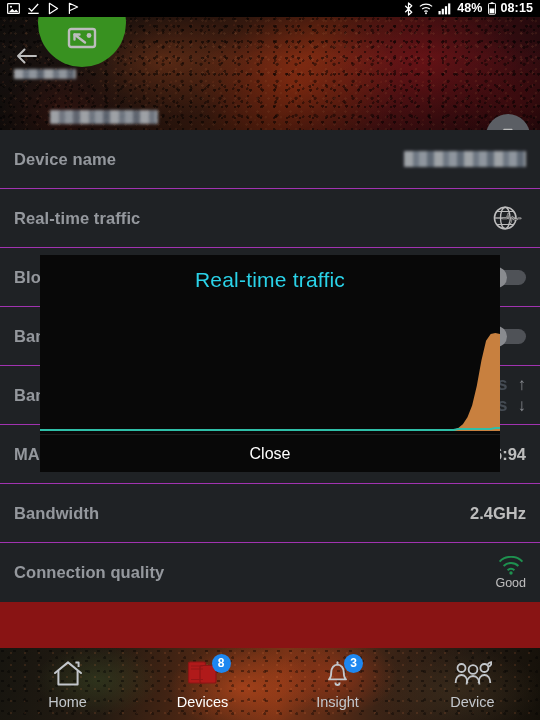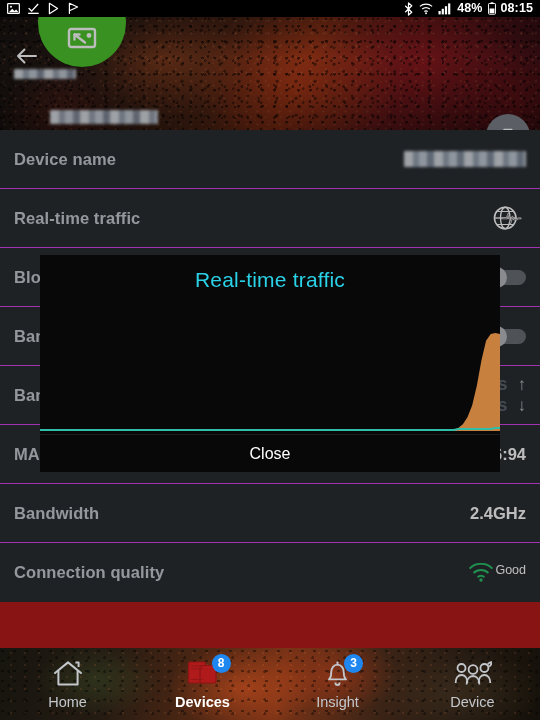--- a/index.html
+++ b/index.html
@@ -161,21 +161,21 @@
       repeating-linear-gradient(90deg,
         rgba(235,238,242,0.9) 0 10px,
         rgba(120,126,134,0.7) 10px 16px,
         rgba(225,229,235,0.85) 16px 26px,
         rgba(110,116,124,0.65) 26px 33px);
     filter: blur(1.4px);
   }
 
   .cq-right {
     margin-left: auto;
-    display: flex; flex-direction: row; align-items: flex-start;
+    display: flex; flex-direction: column; align-items: center;
     gap: 1px;
   }
   .cq-text { color: #ffffff; font-size: 12.5px; }
 
   
   .scrim {
     position: absolute; inset: 17px 0 0 0;
     background: rgba(0,0,0,0.26);
     z-index: 30;
   }
@@ -247,21 +247,21 @@
   .nav-item {
     position: relative;
     flex: 1;
     display: flex; flex-direction: column;
     align-items: center; justify-content: center;
     gap: 5px;
     z-index: 2;
   }
   .nav-icon { position: relative; height: 30px; display: flex; align-items: center; justify-content: center; }
   .nav-label { font-size: 14.5px; color: #c3c7cc; }
-  .nav-item.active .nav-label { color: #ffffff; font-weight: bold; }
+  .nav-item.active .nav-label { color: #ffffff; font-weight: normal; }
   .nav-badge {
     position: absolute; top: -5px; right: -12px;
     min-width: 19px; height: 19px; border-radius: 50%;
     background: #1e87f0;
     color: #fff; font-size: 12px; font-weight: bold;
     display: flex; align-items: center; justify-content: center;
     padding: 0 3px;
   }
 </style>
 </head>

